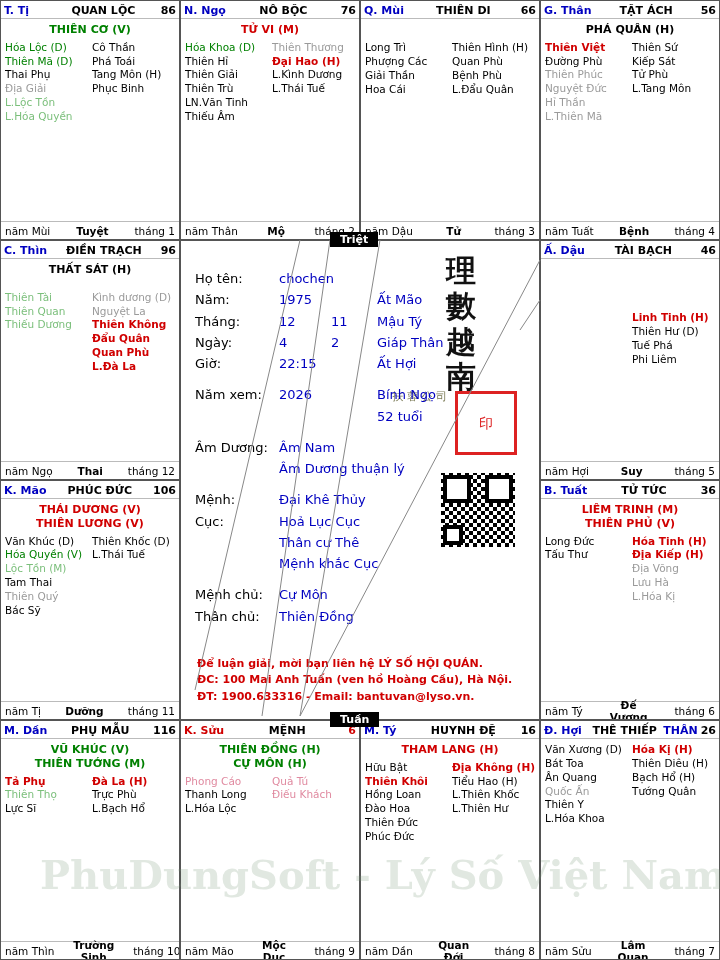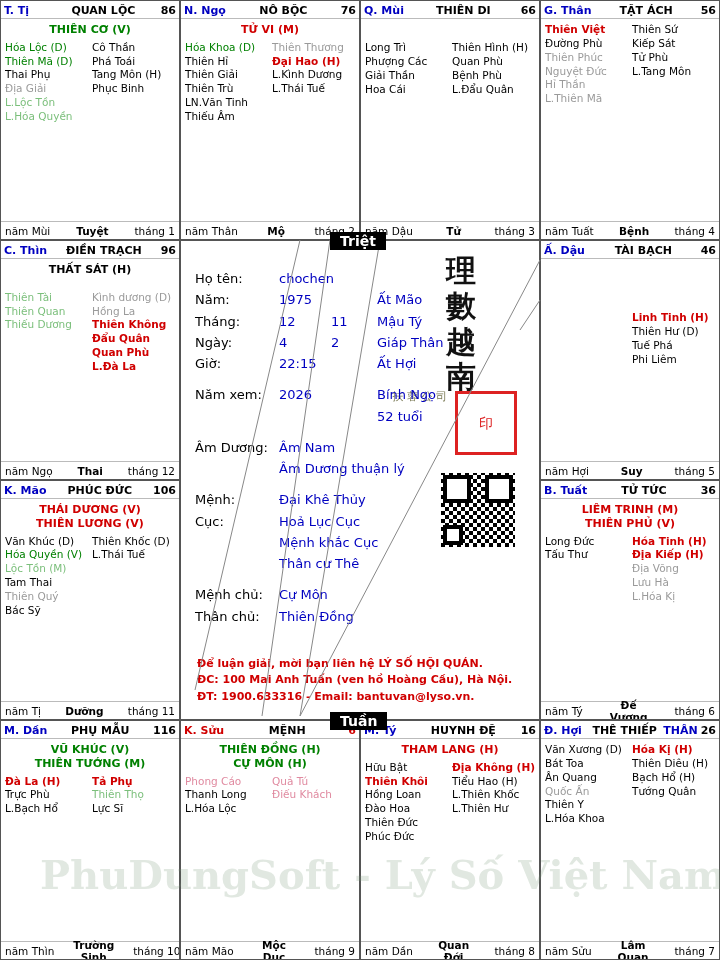--- a/index.html
+++ b/index.html
@@ -162,21 +162,21 @@
     width:330px;
     color:#d00000;
     font-size:11px;
     font-weight:bold;
     line-height:1.5;
   }
   
   .tag {
     position:absolute;
     background:#000; color:#fff;
-    font-size:14px; font-weight:bold;
+    font-size:11px; font-weight:bold;
     padding:1px 10px;
     z-index:5;
   }
   #tag-triet { left:330px; top:232px; }
   #tag-tuan { left:330px; top:712px; }
 
   
   #lines { position:absolute; left:0; top:0; width:720px; height:960px; pointer-events:none; z-index:2; }
 
   
@@ -287,20 +287,23 @@
       <span class="thang">tháng 3</span>
     </div>
   </div>
 
   <div class="cell">
     <div class="pal-top">
       <span class="chi">G. Thân</span>
       <span class="palname">TẬT ÁCH</span>
       <span class="num">56</span>
     </div>
+    <div class="mainstars">
+      <div class="ms-black">PHÁ QUÂN (H)</div>
+    </div>
     <div class="cols">
       <div class="col">
         <div class="c-red">Thiên Việt</div>
         <div class="c-black plain">Đường Phù</div>
         <div class="c-gray">Thiên Phúc</div>
         <div class="c-gray">Nguyệt Đức</div>
         <div class="c-gray">Hỉ Thần</div>
         <div class="c-gray">L.Thiên Mã</div>
       </div>
       <div class="col">
@@ -327,21 +330,21 @@
       <div class="ms-black">THẤT SÁT (H)</div>
     </div>
     <div class="cols" style="padding-top:14px">
       <div class="col">
         <div class="c-ltgreen">Thiên Tài</div>
         <div class="c-ltgreen">Thiên Quan</div>
         <div class="c-ltgreen">Thiếu Dương</div>
       </div>
       <div class="col">
         <div class="c-gray">Kình dương (D)</div>
-        <div class="c-gray">Hồng La</div>
+        <div class="c-gray">Nguyệt La</div>
         <div class="c-red">Thiên Không</div>
         <div class="c-red">Đẩu Quân</div>
         <div class="c-red">Quan Phù</div>
         <div class="c-red">L.Đà La</div>
       </div>
     </div>
     <div class="pal-bot">
       <span class="nam">năm Ngọ</span>
       <span class="mid">Thai</span>
       <span class="thang">tháng 12</span>
@@ -419,25 +422,25 @@
         <div class="inforow">
           <span class="lbl">Mệnh:</span>
           <span class="v3">Đại Khê Thủy</span>
         </div>
         <div class="inforow">
           <span class="lbl">Cục:</span>
           <span class="v3">Hoả Lục Cục</span>
         </div>
         <div class="inforow">
           <span class="lbl"></span>
+          <span class="v3">Thân cư Thê</span>
+        </div>
+        <div class="inforow">
+          <span class="lbl"></span>
           <span class="v3">Mệnh khắc Cục</span>
-        </div>
-        <div class="inforow">
-          <span class="lbl"></span>
-          <span class="v3">Thân cư Thê</span>
         </div>
         <div style="height:10px"></div>
         <div class="inforow">
           <span class="lbl">Mệnh chủ:</span>
           <span class="v3">Cự Môn</span>
         </div>
         <div class="inforow">
           <span class="lbl">Thân chủ:</span>
           <span class="v3">Thiên Đồng</span>
         </div>
@@ -540,28 +543,28 @@
       <span class="chi">M. Dần</span>
       <span class="palname">PHỤ MẪU</span>
       <span class="num">116</span>
     </div>
     <div class="mainstars">
       <div class="ms-green">VŨ KHÚC (V)</div>
       <div class="ms-green">THIÊN TƯỚNG (M)</div>
     </div>
     <div class="cols">
       <div class="col">
+        <div class="c-red">Tả Phụ</div>
+        <div class="c-ltgreen">Thiên Thọ</div>
+        <div class="c-black plain">Lực Sĩ</div>
+      </div>
+      <div class="col">
         <div class="c-red">Đà La (H)</div>
         <div class="c-black plain">Trực Phù</div>
         <div class="c-black plain">L.Bạch Hổ</div>
-      </div>
-      <div class="col">
-        <div class="c-red">Tả Phụ</div>
-        <div class="c-ltgreen">Thiên Thọ</div>
-        <div class="c-black plain">Lực Sĩ</div>
       </div>
     </div>
     <div class="pal-bot">
       <span class="nam">năm Thìn</span>
       <span class="mid">Trường Sinh</span>
       <span class="thang">tháng 10</span>
     </div>
   </div>
 
   <div class="cell">

